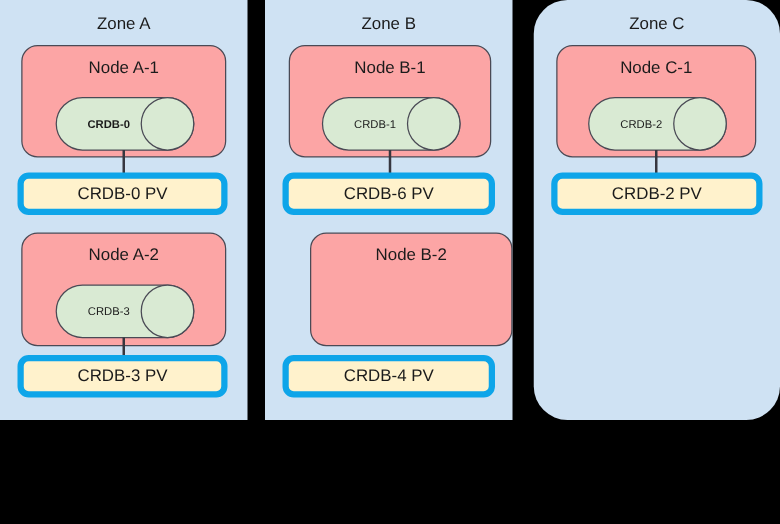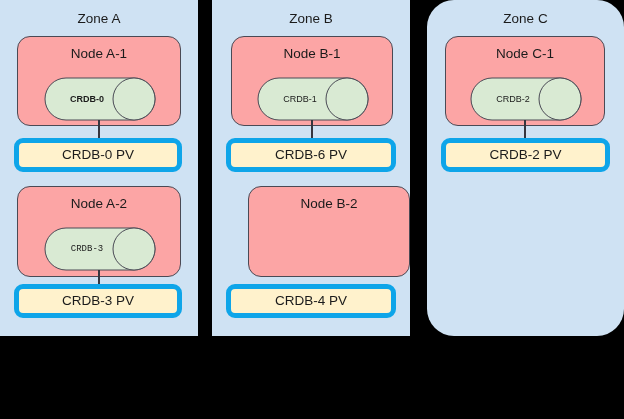--- a/index.html
+++ b/index.html
@@ -135,21 +135,21 @@
       <span class="pv-label">CRDB-0 PV</span>
     </div>
 
     <div class="node" style="left:17px; top:186px; width:164px; height:91px;">
       <div class="node-title">Node A-2</div>
       <div class="db" style="left:26px; top:40px; width:112px; height:44px;">
         <svg width="112" height="44" viewBox="0 0 112 44">
           <path d="M22,1 L90,1 A21,21 0 0 1 90,43 L22,43 A21,21 0 0 1 22,1 Z" fill="#d9ead3" stroke="#4a4a55" stroke-width="1"></path>
           <ellipse cx="90" cy="22" rx="21" ry="21" fill="#d9ead3" stroke="#4a4a55" stroke-width="1"></ellipse>
         </svg>
-        <div class="db-label" style="left:12px; width:62px;font-family:Liberation Mono, monospace;">CRDB-3</div>
+        <div class="db-label" style="left:12px; width:62px;">CRDB-3</div>
       </div>
     </div>
     <div class="connector" style="left:98px; top:270px; height:16px;"></div>
 
     <div class="pv" style="left:14px; top:284px; width:168px; height:34px;">
       <span class="pv-label">CRDB-3 PV</span>
     </div>
   </div>
 
   <div class="zone" style="left:212px; width:198px;">

